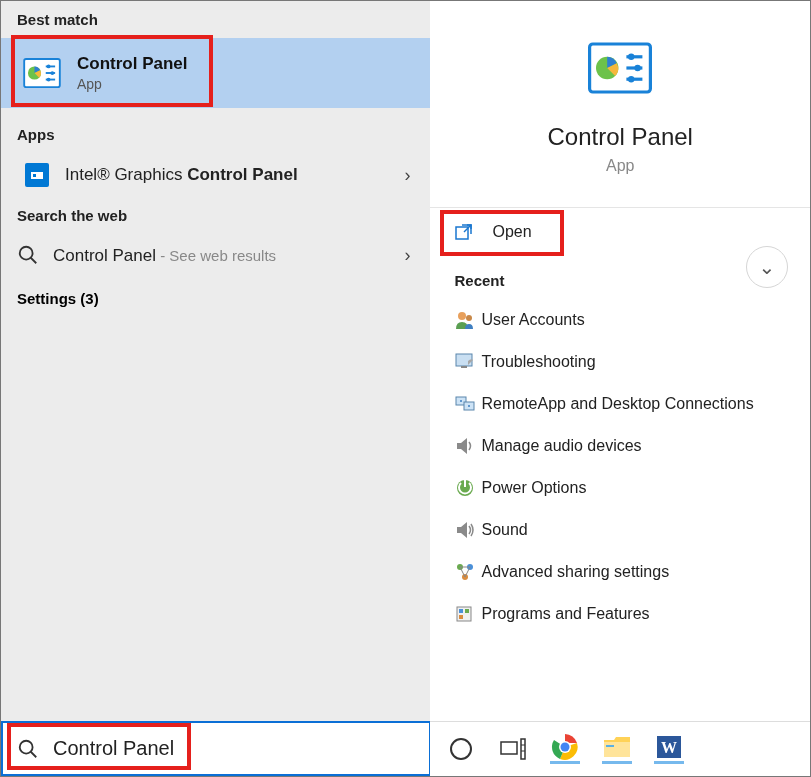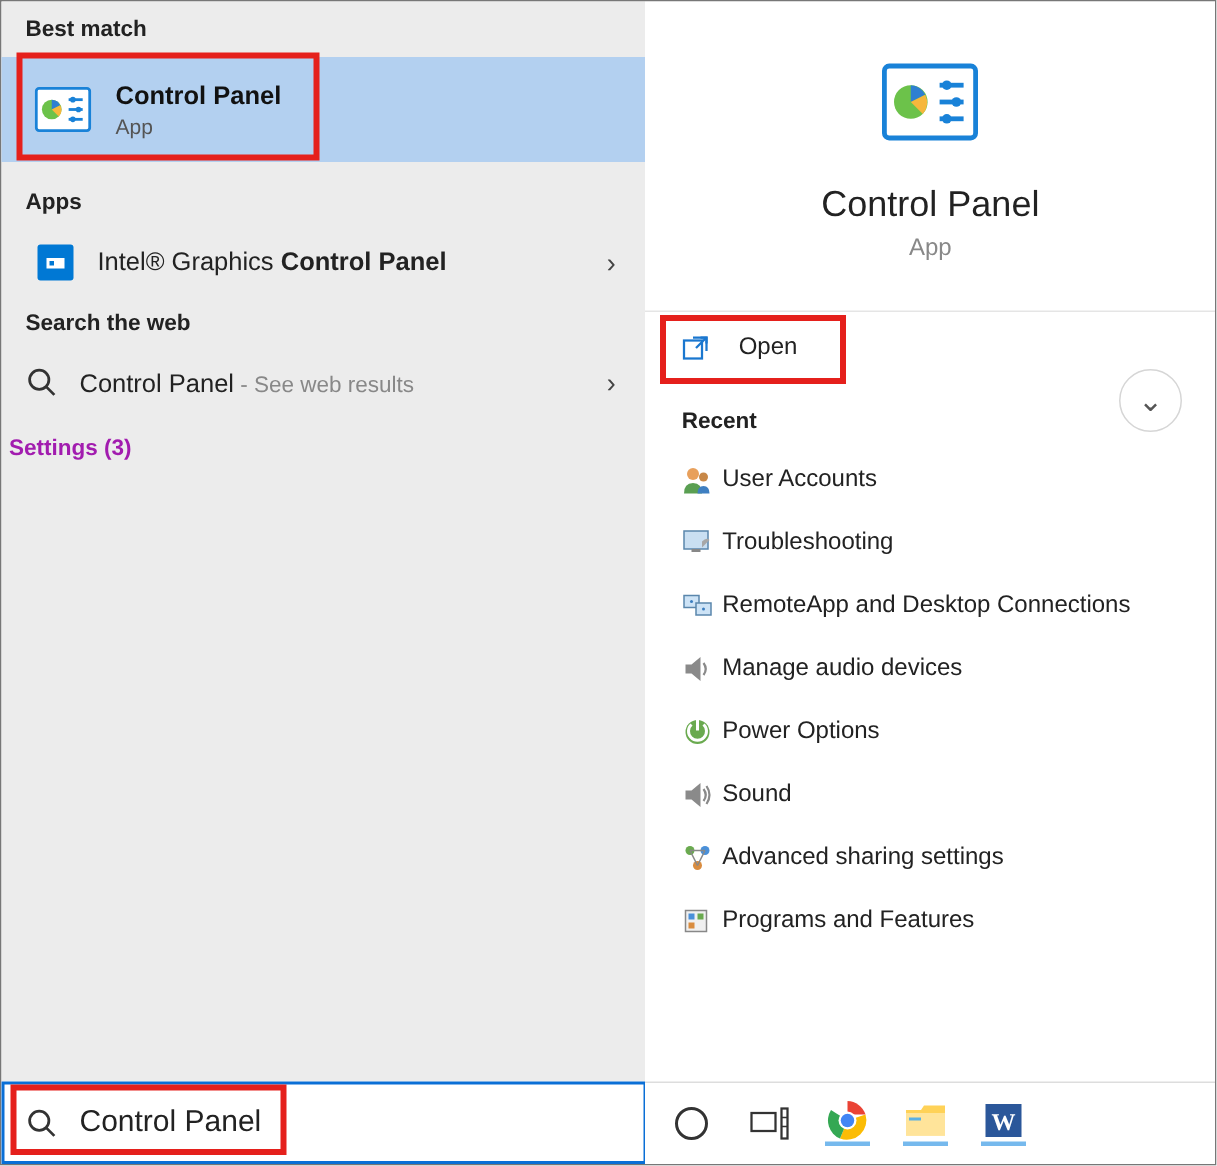--- a/index.html
+++ b/index.html
@@ -19,21 +19,21 @@
   .app-left { display: flex; align-items: center; gap: 16px; }
   .app-icon-square { width: 24px; height: 24px; background: #0078d4; color: #fff; display: flex; align-items: center; justify-content: center; font-size: 10px; border-radius: 2px; }
   .app-text { font-size: 17px; color: #222; }
   .app-text b { font-weight: 700; }
   .chev { font-size: 18px; color: #444; }
   .web-row { display: flex; align-items: center; justify-content: space-between; padding: 10px 20px 10px 16px; cursor: pointer; }
   .web-left { display: flex; align-items: flex-end; gap: 14px; }
   .search-icon-sm { width: 22px; height: 22px; }
   .web-text { font-size: 17px; color: #222; }
   .web-sub { font-size: 15px; color: #888; }
-  .settings-row { padding: 14px 5px; font-size: 15px; font-weight: 600; color: #a21caf; }
+  .settings-row { padding: 14px 16px; font-size: 15px; font-weight: 600; color: #000000; }
 
   .search-bar { position: absolute; bottom: 0; left: 0; width: 430px; height: 55px; border: 2px solid #0a6fd6; background: #fff; display: flex; align-items: center; padding-left: 14px; gap: 14px; }
   .search-bar input { border: none; outline: none; font-size: 20px; color: #222; width: 300px; background: transparent; }
   .search-red-box { position: absolute; bottom: 4px; left: 4px; width: 184px; height: 47px; border: 4px solid #e5201c; pointer-events: none; }
 
   .right-preview { display: flex; flex-direction: column; align-items: center; padding-top: 40px; }
   .cp-icon-lg { width: 64px; height: 54px; }
   .preview-title { font-size: 24px; color: #222; margin-top: 28px; }
   .preview-sub { font-size: 16px; color: #888; margin-top: 6px; }
   .divider { width: 100%; height: 1px; background: #e5e5e5; margin-top: 32px; }

